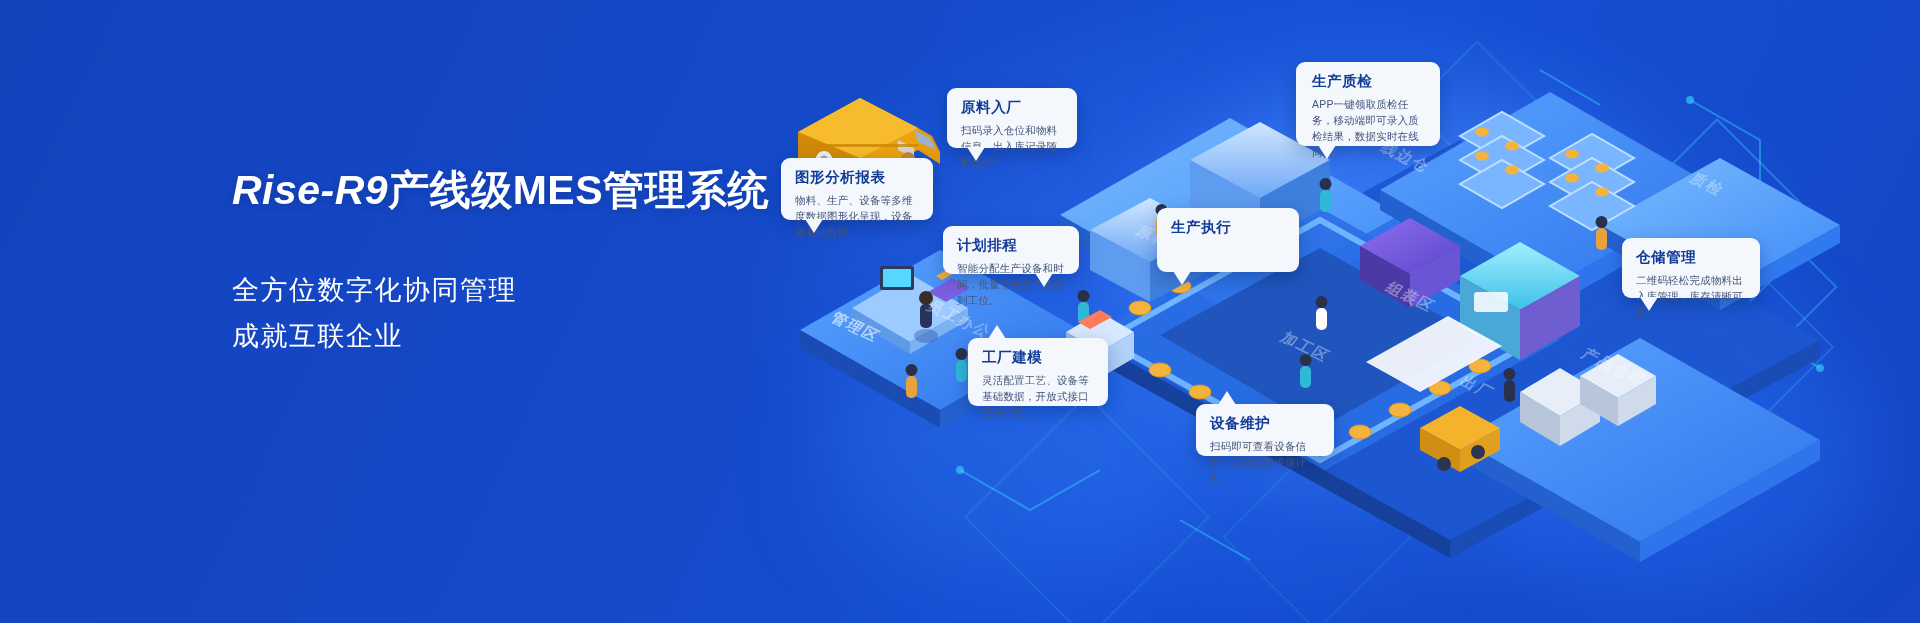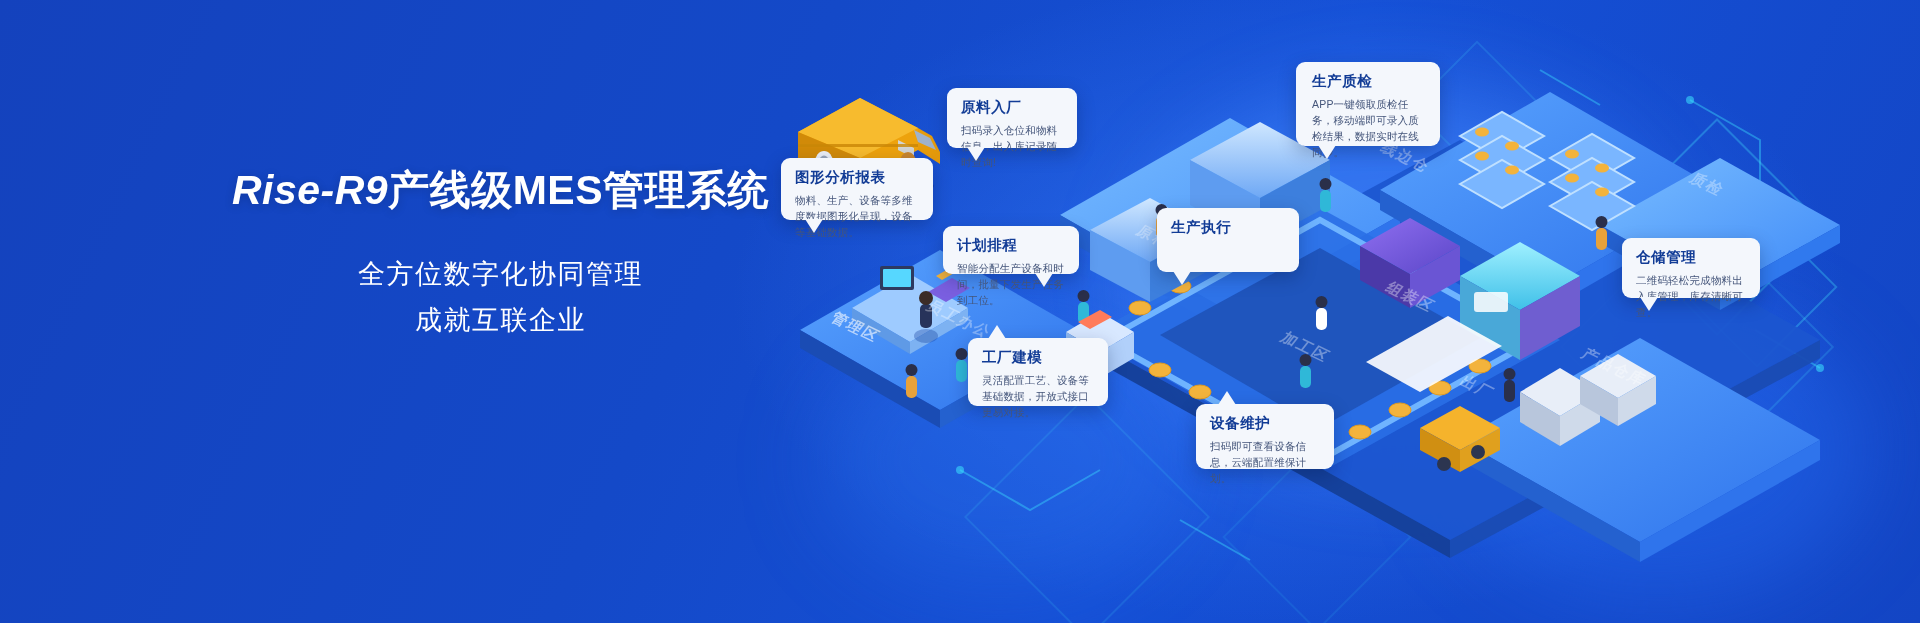--- a/index.html
+++ b/index.html
@@ -13,22 +13,22 @@
   .bgdiamond{position:absolute;border:2px solid rgba(70,235,255,.30);
              transform:rotate(45deg);pointer-events:none;}
   .glow{position:absolute;border-radius:50%;filter:blur(40px);pointer-events:none;}
 
   
   .copy{position:absolute;left:232px;top:124px;}
   .title{font-size:41px;font-weight:bold;font-style:italic;color:#ffffff;
          letter-spacing:.5px;white-space:nowrap;line-height:1.1;
          text-shadow:0 2px 10px rgba(0,0,0,.18);margin-top:44px;}
   .title .cn{font-style:normal;}
-  .sub{margin-top:38px;color:#ffffff;font-size:27px;line-height:46px;
-       letter-spacing:1.5px;font-weight:500;text-align:center;}
+  .sub{margin-top:54px;color:#ffffff;font-size:27px;line-height:46px;
+       letter-spacing:1.5px;font-weight:500;}
 
   
   .scene{position:absolute;left:760px;top:40px;width:1160px;height:560px;}
 
   .floorlabel{position:absolute;color:rgba(255,255,255,.60);
               font-size:15px;font-weight:bold;letter-spacing:2px;
               transform:rotate(26deg) skewX(-12deg);white-space:nowrap;}
 
   
   .card{position:absolute;background:#f4f7fc;border-radius:9px;
@@ -365,19 +365,19 @@
     <div class="cd">二维码轻松完成物料出入库管理，库存清晰可查。</div>
     <div class="tail" style="left:18px;bottom:-13px;"></div>
   </div>
 
   <div class="card" style="left:968px;top:338px;width:140px;height:68px;">
     <div class="ct">工厂建模</div>
     <div class="cd">灵活配置工艺、设备等基础数据，开放式接口更易对接。</div>
     <div class="tail up" style="left:20px;top:-13px;"></div>
   </div>
 
-  <div class="card" style="left:1196px;top:404px;width:138px;height:65px;">
+  <div class="card" style="left:1196px;top:404px;width:138px;height:52px;">
     <div class="ct">设备维护</div>
     <div class="cd">扫码即可查看设备信息，云端配置维保计划。</div>
     <div class="tail up" style="left:22px;top:-13px;"></div>
   </div>
 
 </div>
 
 </body></html>

